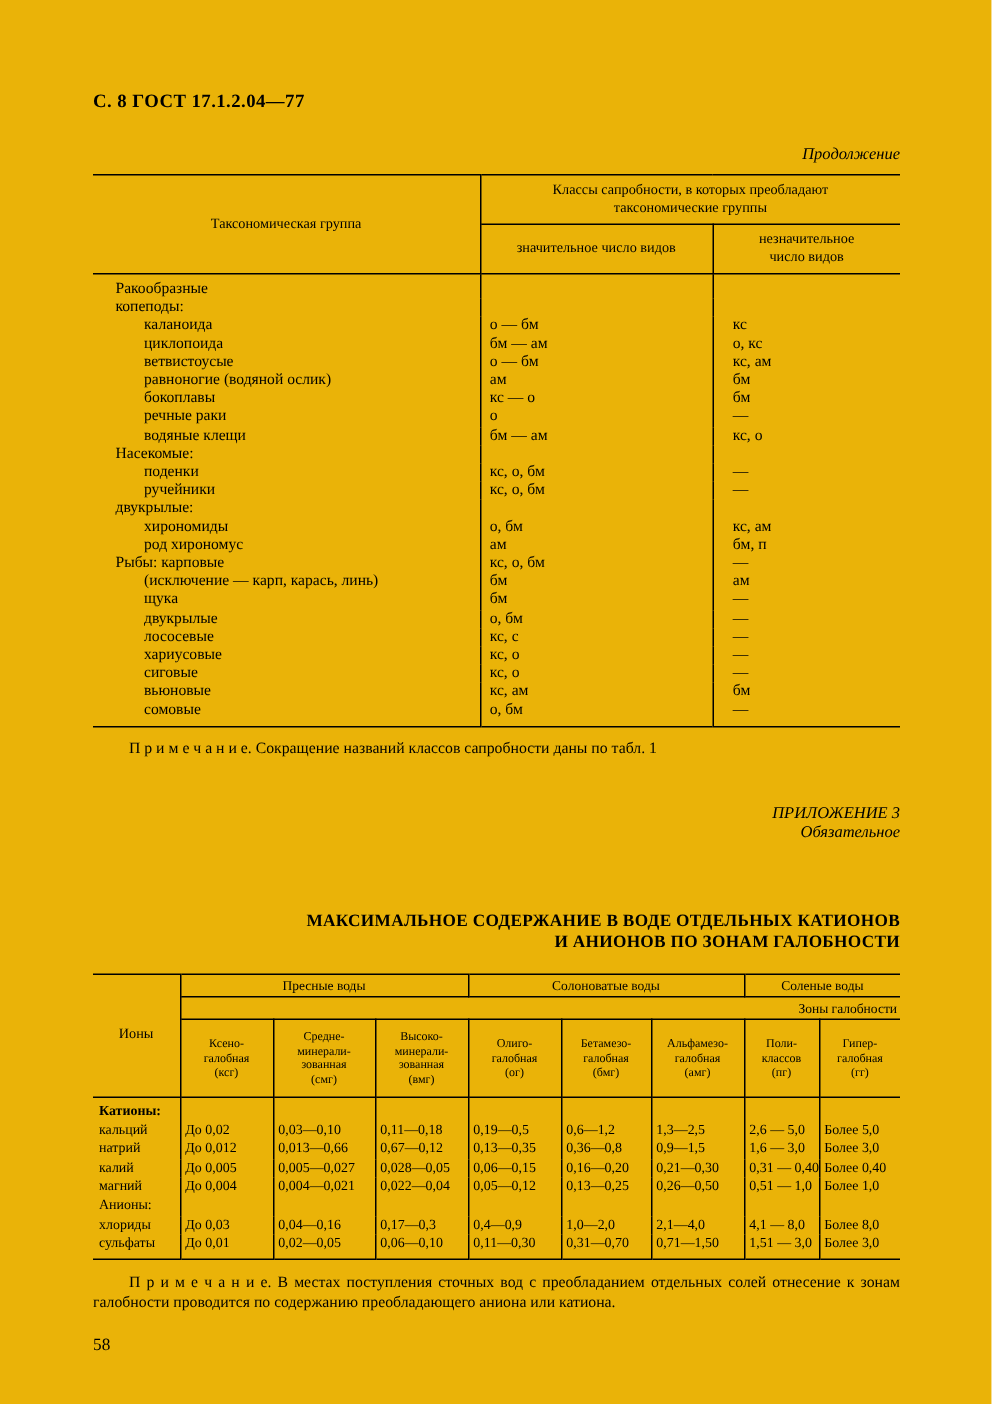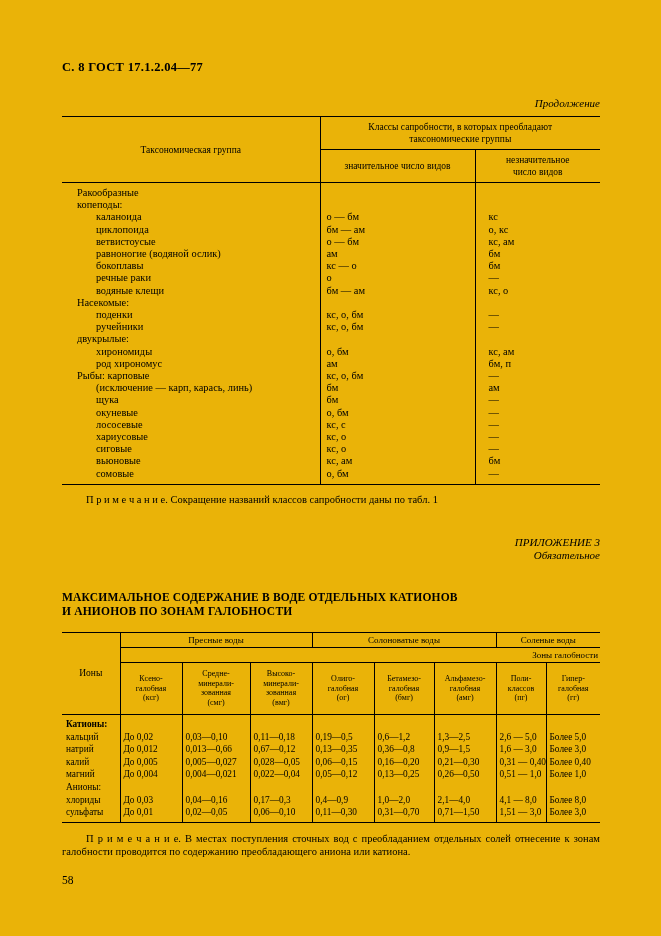--- a/index.html
+++ b/index.html
@@ -24,21 +24,21 @@
   .t1 td.name.ind1 { padding-left: 34px; }
   .t1 td.val { padding-left: 6px; }
   .t1 td.val2c { padding-left: 13px; }
   .t1 tbody tr:first-child td { padding-top: 4px; }
   .t1 tbody tr:last-child td { padding-bottom: 4px; }
 
   .note { font-size: 10.5px; margin-top: 9px; padding-left: 24px; }
   .note2 { font-size: 10.5px; line-height: 13px; margin-top: 9px; text-indent: 24px; text-align: justify; width: 538px; }
 
   .appendix { text-align: right; font-style: italic; font-size: 11px; line-height: 13.5px; margin-top: 31px; }
-  .section-title { text-align: left; font-weight: bold; font-size: 11.5px; line-height: 14.5px; margin-top: 27px; white-space: pre-line; letter-spacing: .2px; }
+  .section-title { text-align: right; font-weight: bold; font-size: 11.5px; line-height: 14.5px; margin-top: 44px; white-space: pre-line; letter-spacing: .2px; }
 
   .t2 { margin-top: 13px; }
   .t2 th { text-align: center; vertical-align: middle; white-space: pre-line; }
   .t2 .grp { font-size: 9px; padding: 2px 2px; }
   .t2 .zones { font-size: 9px; padding: 2px 2px; text-align: right; }
   .t2 .colname { font-size: 8px; line-height: 9.8px; padding: 6px 1px; vertical-align: middle; }
   .t2 .ions-cell { font-size: 9.5px; }
   .t2 td { font-size: 9.3px; line-height: 12.6px; padding: 0 3px; vertical-align: top; white-space: nowrap; overflow: hidden; }
   .t2 td.ion { padding-left: 4px; }
   .t2 tbody tr:first-child td { padding-top: 3px; font-weight: bold; }
@@ -158,21 +158,21 @@
           <td class="name br ind1">(исключение — карп, карась, линь)</td>
           <td class="val br">бм</td>
           <td class="val val2c">ам</td>
         </tr>
         <tr>
           <td class="name br ind1">щука</td>
           <td class="val br">бм</td>
           <td class="val val2c">—</td>
         </tr>
         <tr>
-          <td class="name br ind1">окуневые</td>
+          <td class="name br ind1">двукрылые</td>
           <td class="val br">о, бм</td>
           <td class="val val2c">—</td>
         </tr>
         <tr>
           <td class="name br ind1">лососевые</td>
           <td class="val br">кс, с</td>
           <td class="val val2c">—</td>
         </tr>
         <tr>
           <td class="name br ind1">хариусовые</td>

